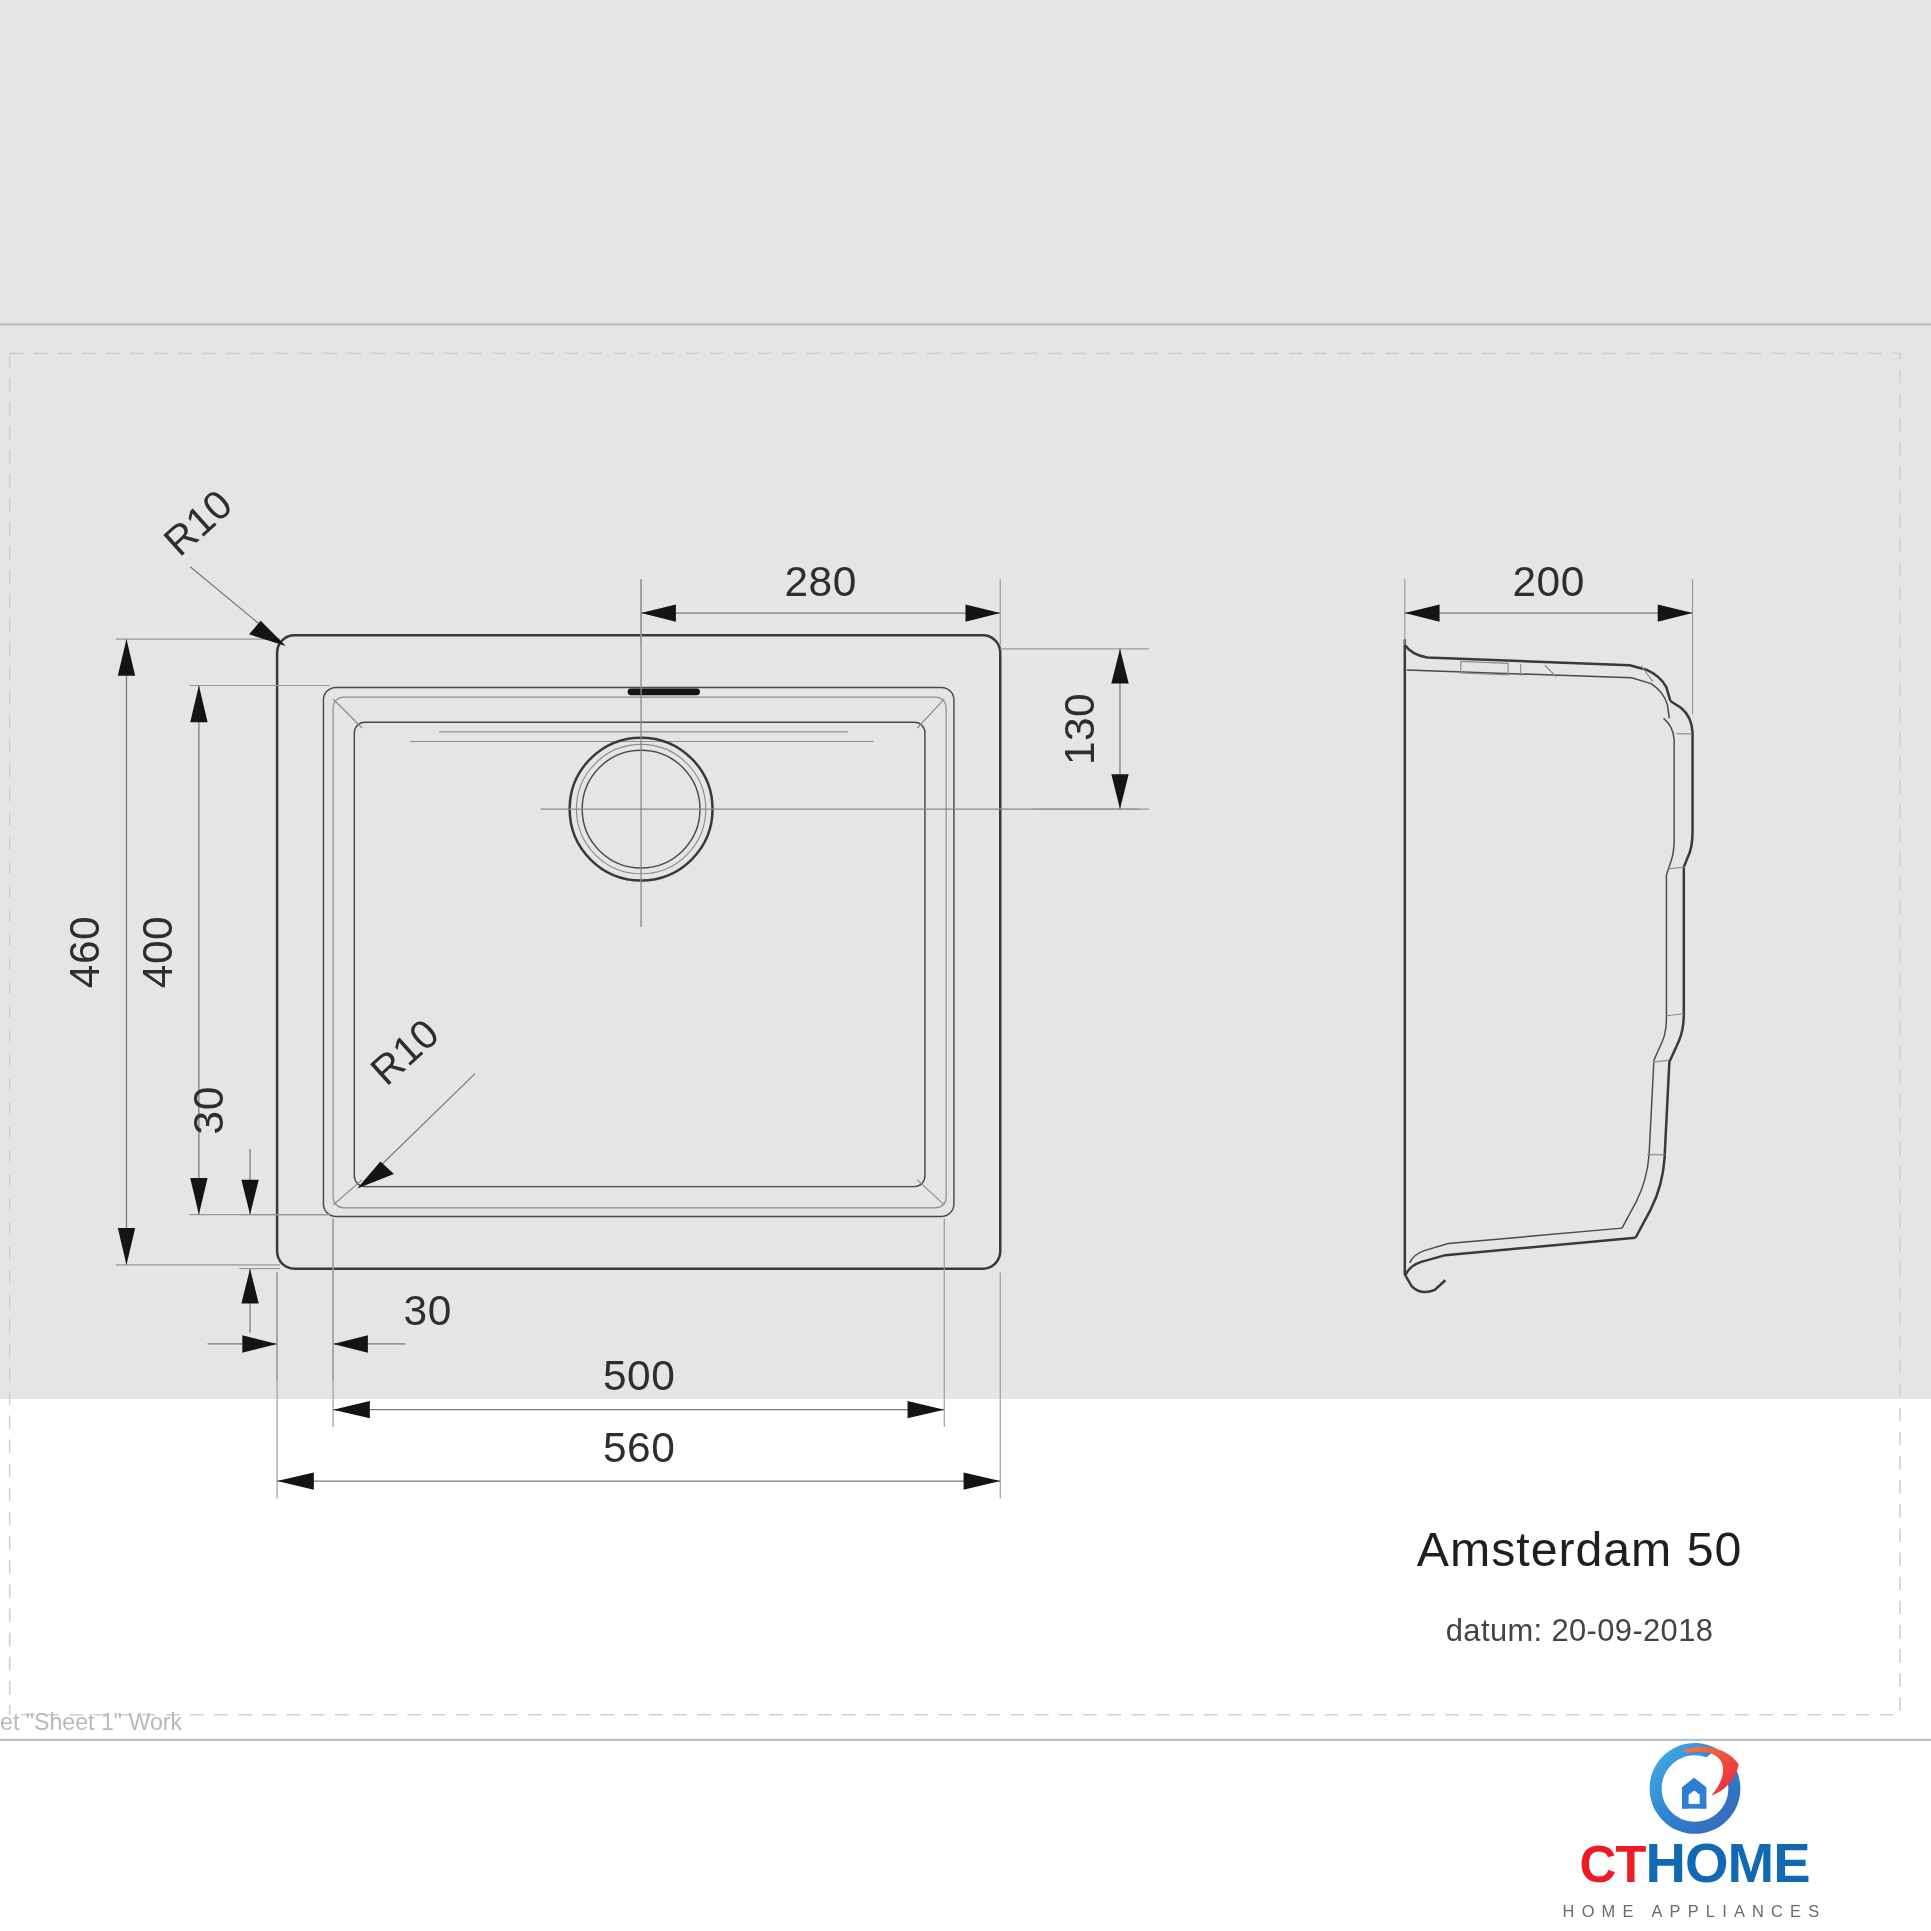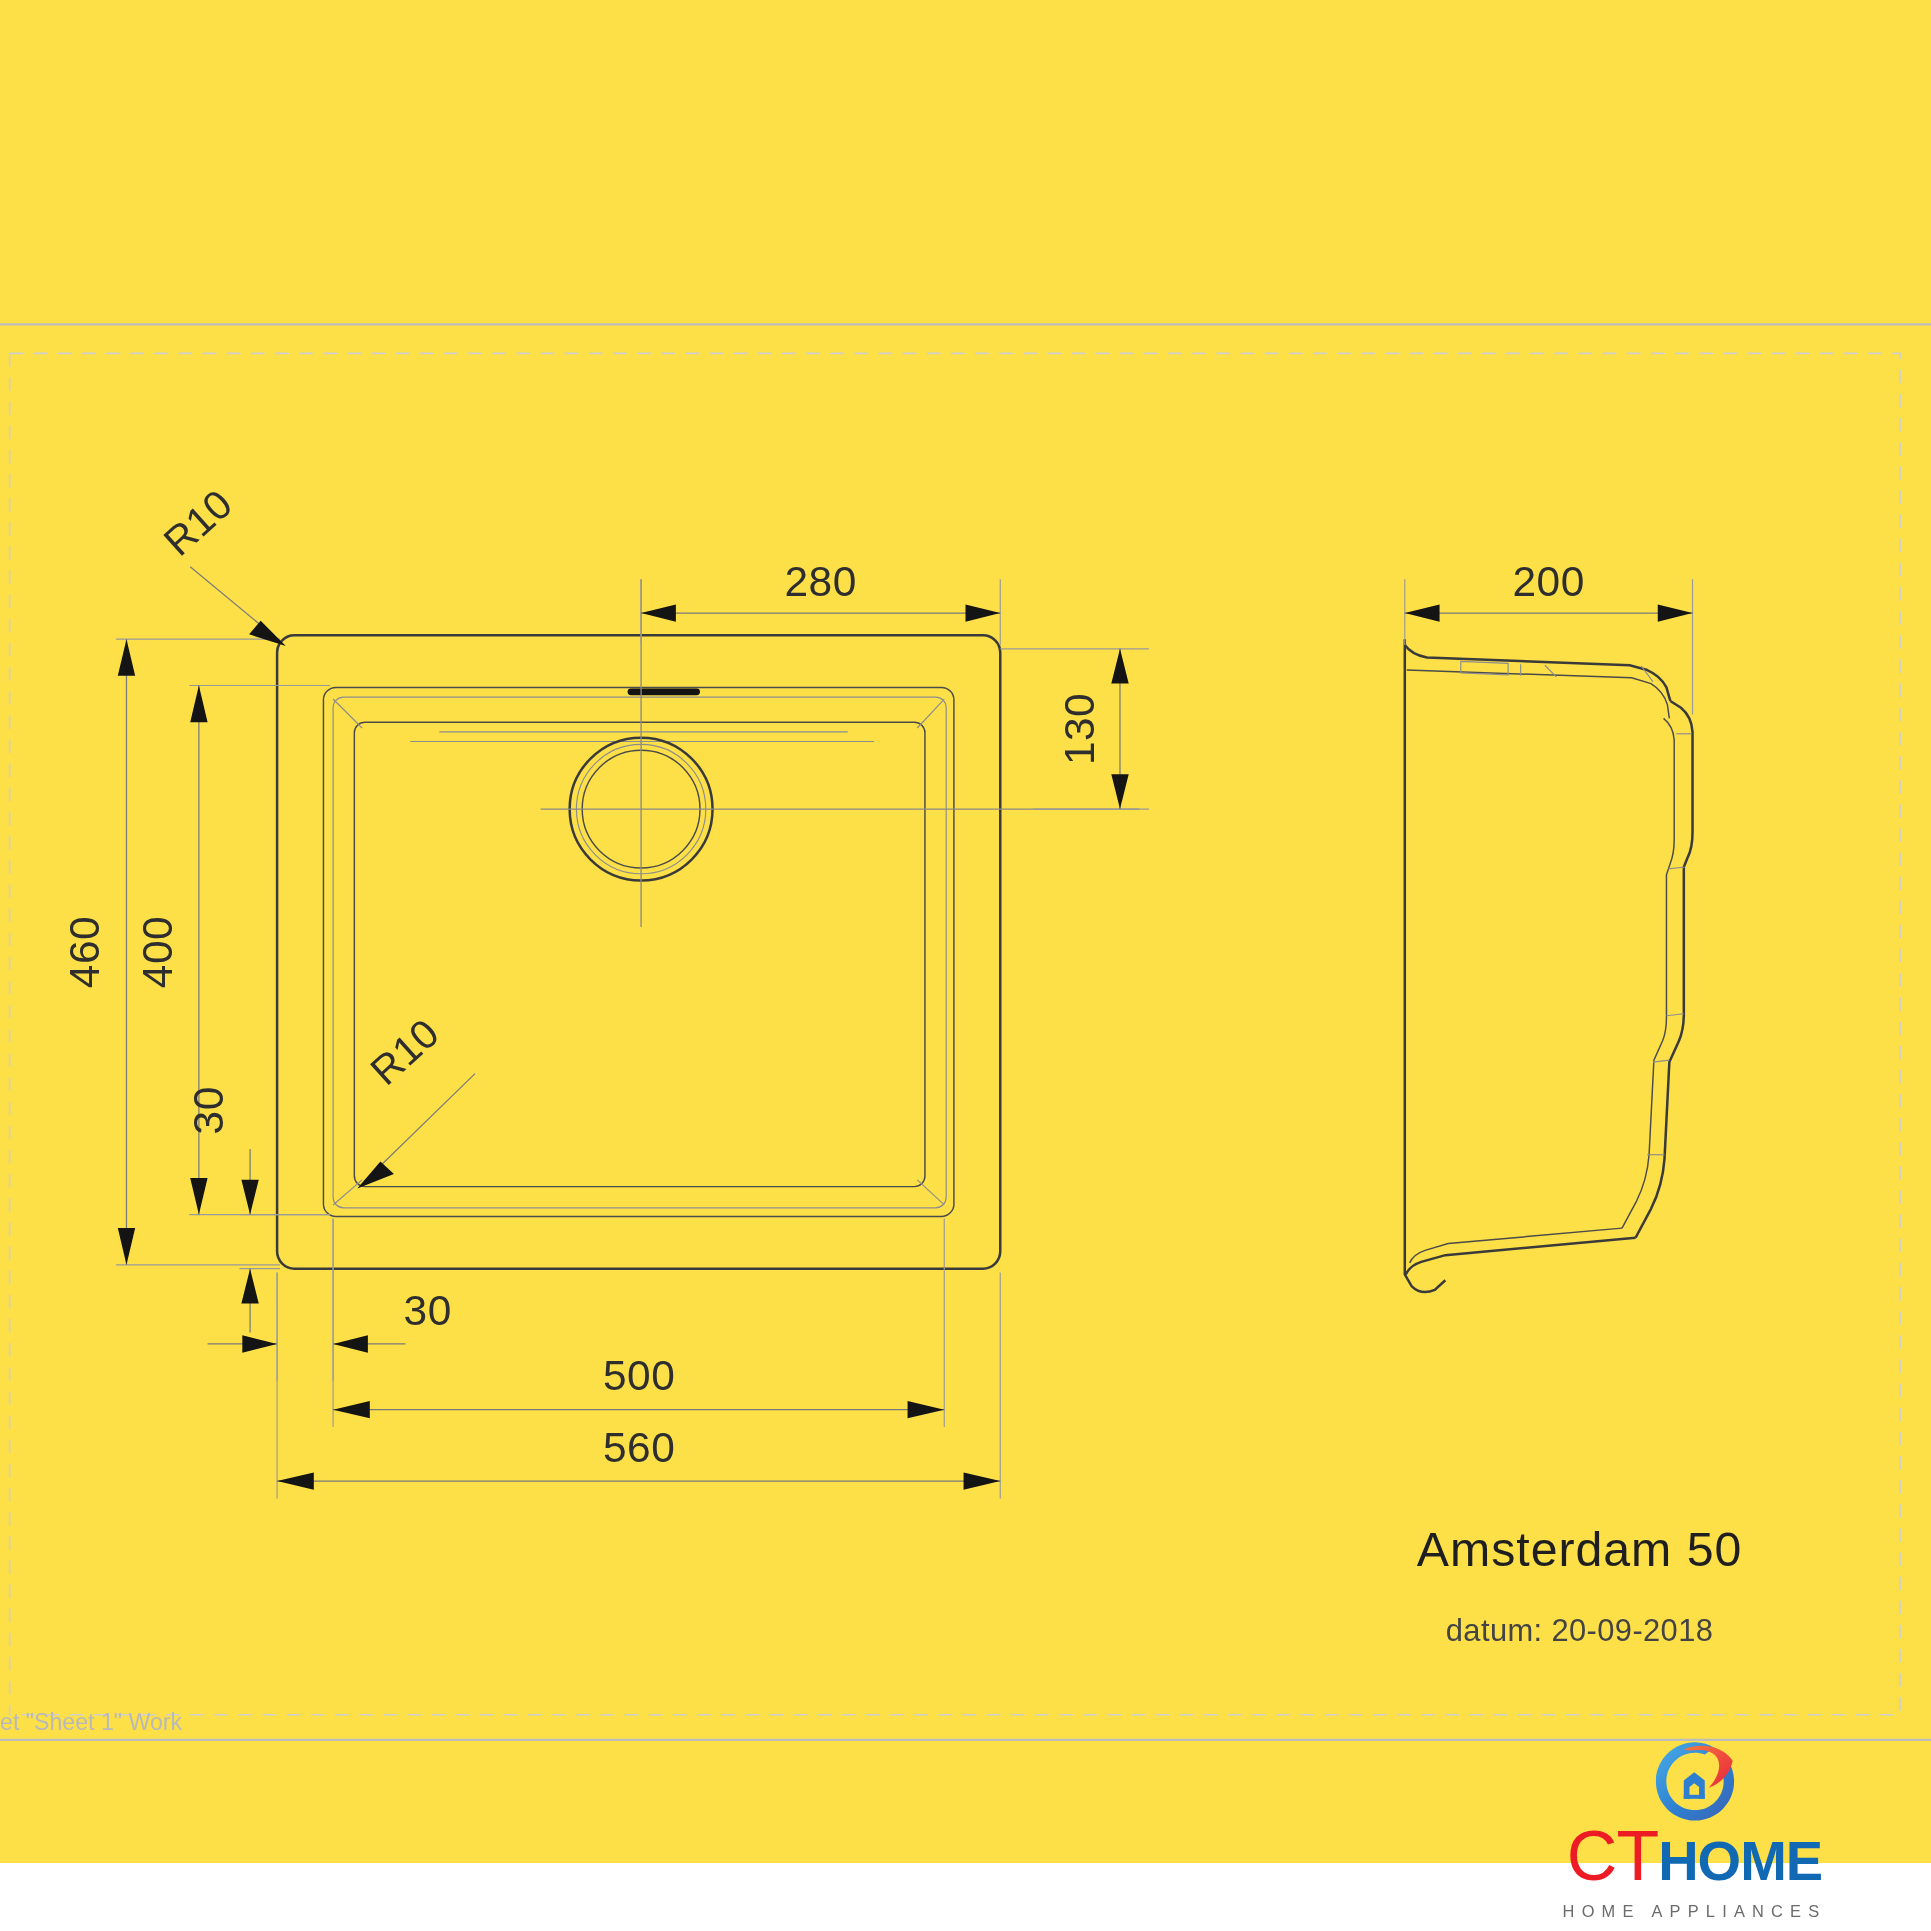--- a/index.html
+++ b/index.html
@@ -6,22 +6,22 @@
   html,body{margin:0;padding:0;background:#ffffff;}
   body{
     width:1931px;height:1931px;
     font-family:"Liberation Sans", sans-serif;
     color:#2b2b2b;
     overflow:hidden;
     position:relative;
   }
   #sheet{
     position:absolute;inset:0;
-    width:1931px;height:1863px;
-    background:#fde047;
+    width:1931px;height:1399px;
+    background:#e5e5e5;
   }
   svg{display:block;}
   .dwg-line{fill:none;stroke:#3a3a3a;stroke-width:2.6;}
   .dwg-line-thin{fill:none;stroke:#4a4a4a;stroke-width:1.5;}
   .dwg-line-faint{fill:none;stroke:#8d8d8d;stroke-width:1.2;}
   .dim-line{fill:none;stroke:#7a7a7a;stroke-width:1.3;}
   .ext-line{fill:none;stroke:#9a9a9a;stroke-width:1.2;}
   .center-line{fill:none;stroke:#8a8a8a;stroke-width:1.4;}
   .arrow{fill:#141414;}
   .frame-solid{fill:none;stroke:#bdbdbd;stroke-width:2.2;}
@@ -53,21 +53,21 @@
     width:319px;height:183px;
     display:flex;flex-direction:column;align-items:center;justify-content:flex-start;
   }
   #logo-mark{width:108px;height:108px;}
   #logo-word{
     display:flex;align-items:baseline;justify-content:center;
     line-height:1;margin-top:-3.9px;
   }
   .logo-ct{
     font-family:"Liberation Sans", sans-serif;
-    font-weight:normal;font-size:70px;color:#ED1C24;
+    font-weight:bold;font-size:51px;color:#ED1C24;
     letter-spacing:-1px;
   }
   .logo-home{
     font-family:"Liberation Sans", sans-serif;
     font-weight:bold;font-size:56px;color:#1168B3;
     letter-spacing:-1px;
   }
   #logo-tag{
     font-family:"Liberation Sans", sans-serif;
     font-size:16.4px;color:#6b6b6b;letter-spacing:7.2px;

